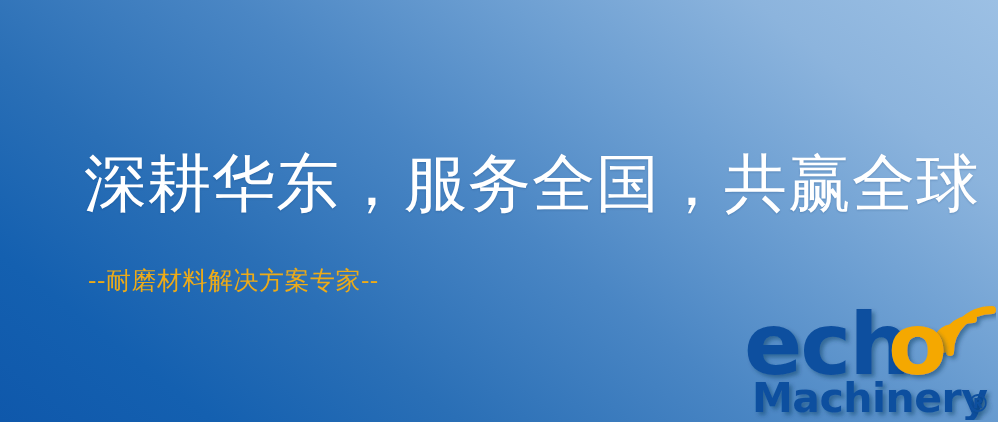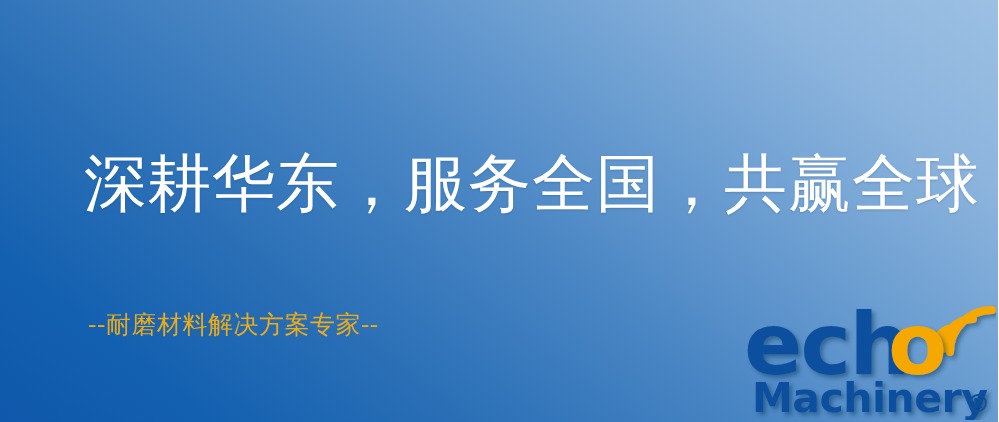--- a/index.html
+++ b/index.html
@@ -43,21 +43,20 @@
   #subtitle {
     position: absolute;
     left: 88px;
     top: 268px;
     font-family: "DejaVu Serif", "Liberation Serif", serif;
     font-size: 25px;
     line-height: 1.0;
     color: #edab18;
     white-space: nowrap;
     letter-spacing: 0.5px;
-    margin-top: 44px;
   }
 
   
   #logo {
     position: absolute;
     left: 744px;
     top: 292px;
     width: 252px;
     height: 128px;
   }

